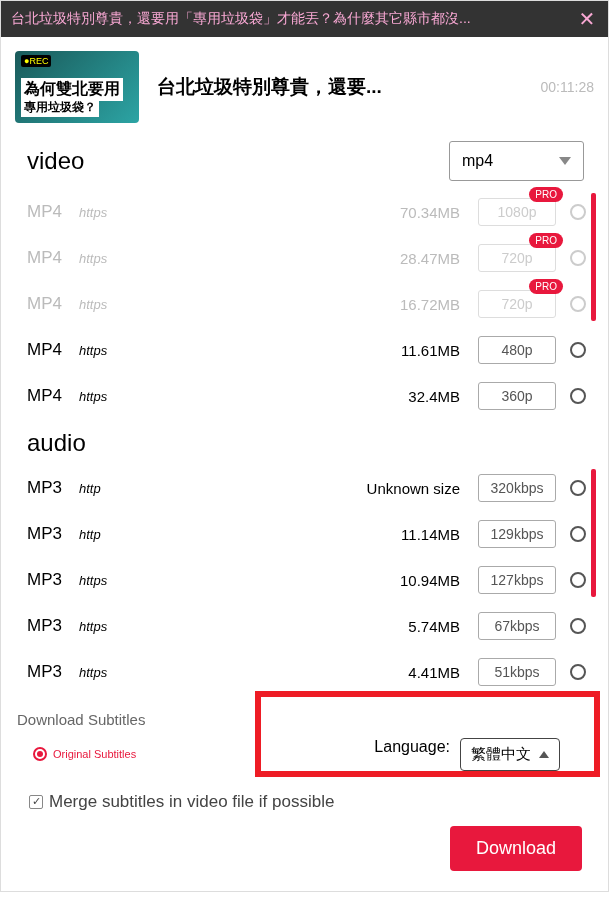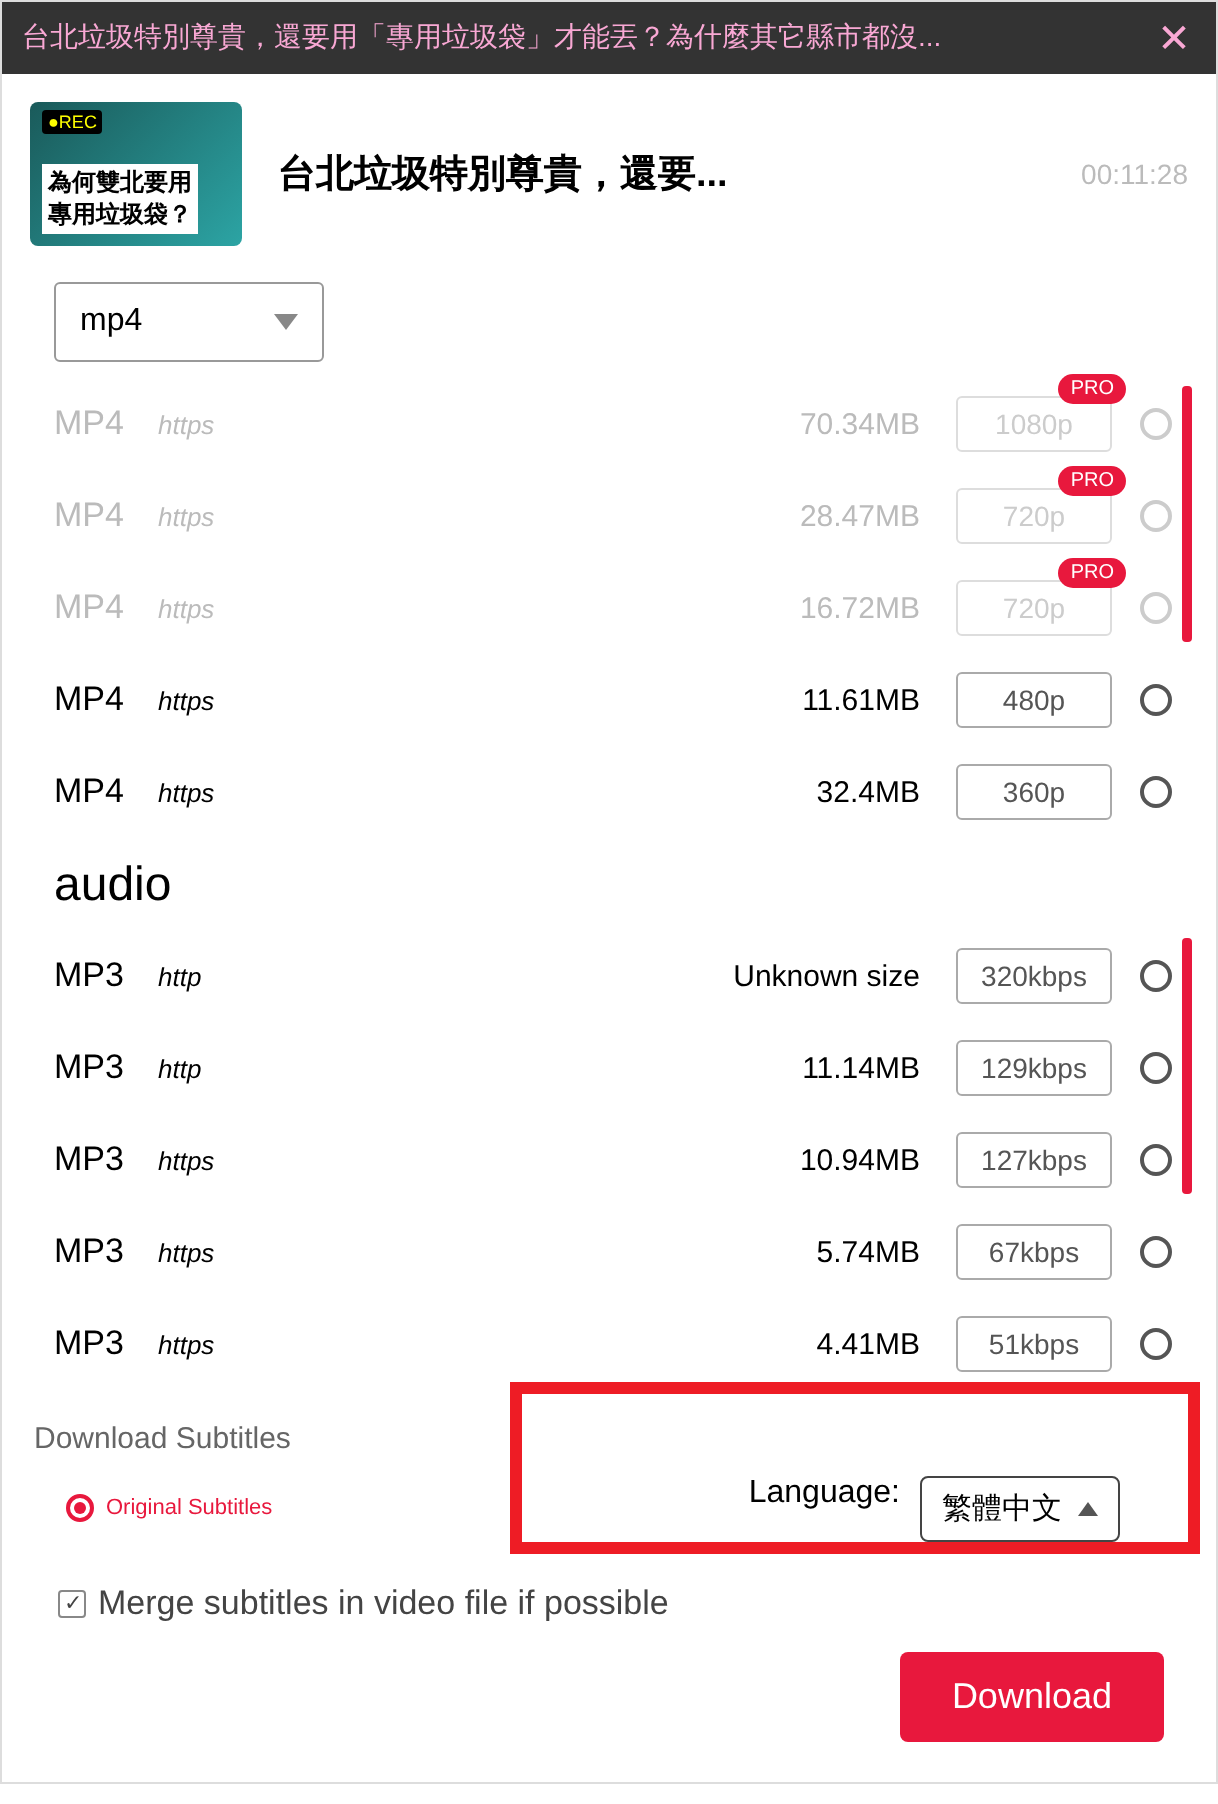--- a/index.html
+++ b/index.html
@@ -3,23 +3,23 @@
 <meta charset="utf-8">
 <style>
 * { box-sizing: border-box; margin: 0; padding: 0; }
 body { font-family: Arial, "Microsoft JhengHei", sans-serif; background: #fff; width: 609px; }
 .window { width: 609px; border: 1px solid #ddd; }
 .titlebar { background: #333; color: #f9a8d4; height: 36px; display: flex; align-items: center; padding: 0 10px; font-size: 14px; }
 .titlebar .title-text { flex: 1; white-space: nowrap; overflow: hidden; text-overflow: ellipsis; }
 .close-x { width: 22px; height: 22px; display: flex; align-items: center; justify-content: center; font-size: 20px; cursor: pointer; }
 .content { padding: 14px 14px 0 14px; background: #fff; }
 .header-row { display: flex; align-items: center; margin-bottom: 18px; }
-.thumb { width: 106px; height: 72px; background: linear-gradient(135deg,#1a5a5a,#2ca4a4); border-radius: 4px; position: relative; overflow: hidden; }
+.thumb { width: 124px; height: 72px; background: linear-gradient(135deg,#1a5a5a,#2ca4a4); border-radius: 4px; position: relative; overflow: hidden; }
 .thumb .bar { position:absolute; left:6px; bottom:6px; background:#fff; color:#000; font-size:12px; padding:1px 3px; font-weight:bold; }
-.thumb .bar2 { position:absolute; left:6px; bottom:22px; background:#fff; color:#000; font-size:12px; padding:1px 3px; font-weight:bold; }
+.thumb .bar2 { position:absolute; left:6px; bottom:22px; background:#fff; color:#000; font-size:16px; padding:1px 3px; font-weight:bold; }
 .thumb .tag { position:absolute; left:6px; top:4px; background:#000; color:#ff0; font-size:9px; padding:1px 3px; border-radius:2px; }
 .title-main { flex: 1; font-size: 19px; font-weight: bold; margin-left: 18px; white-space:nowrap; overflow:hidden; text-overflow:ellipsis; }
 .duration { color: #bbb; font-size: 14px; margin-left: 10px; }
 .section-row { display:flex; align-items:center; margin: 12px 0 8px 12px; }
 .section-title { font-size: 24px; font-weight: normal; flex: 1; }
 .format-select { border:1px solid #999; border-radius:3px; width:135px; height:40px; display:flex; align-items:center; padding:0 12px; cursor:pointer; margin-right: 10px;}
 .format-select .sel-txt { flex:1; font-size:16px; }
 .format-select .tri { width:0; height:0; border-left:6px solid transparent; border-right:6px solid transparent; border-top:8px solid #888; }
 .list-wrap { position:relative; margin-left:12px; }
 .row { display:flex; align-items:center; height:46px; }
@@ -65,20 +65,21 @@
       <div class="thumb">
         <div class="tag">●REC</div>
         <div class="bar2">為何雙北要用</div>
         <div class="bar">專用垃圾袋？</div>
       </div>
       <div class="title-main">台北垃圾特別尊貴，還要...</div>
       <div class="duration">00:11:28</div>
     </div>
 
     <div class="section-row">
+      <div class="section-title">video</div>
       <div class="format-select">
         <span class="sel-txt">mp4</span>
         <span class="tri"></span>
       </div>
     </div>
 
     <div class="list-wrap">
       <div class="scroll-indicator" style="top:4px; height:128px;"></div>
 
       <div class="row disabled">

